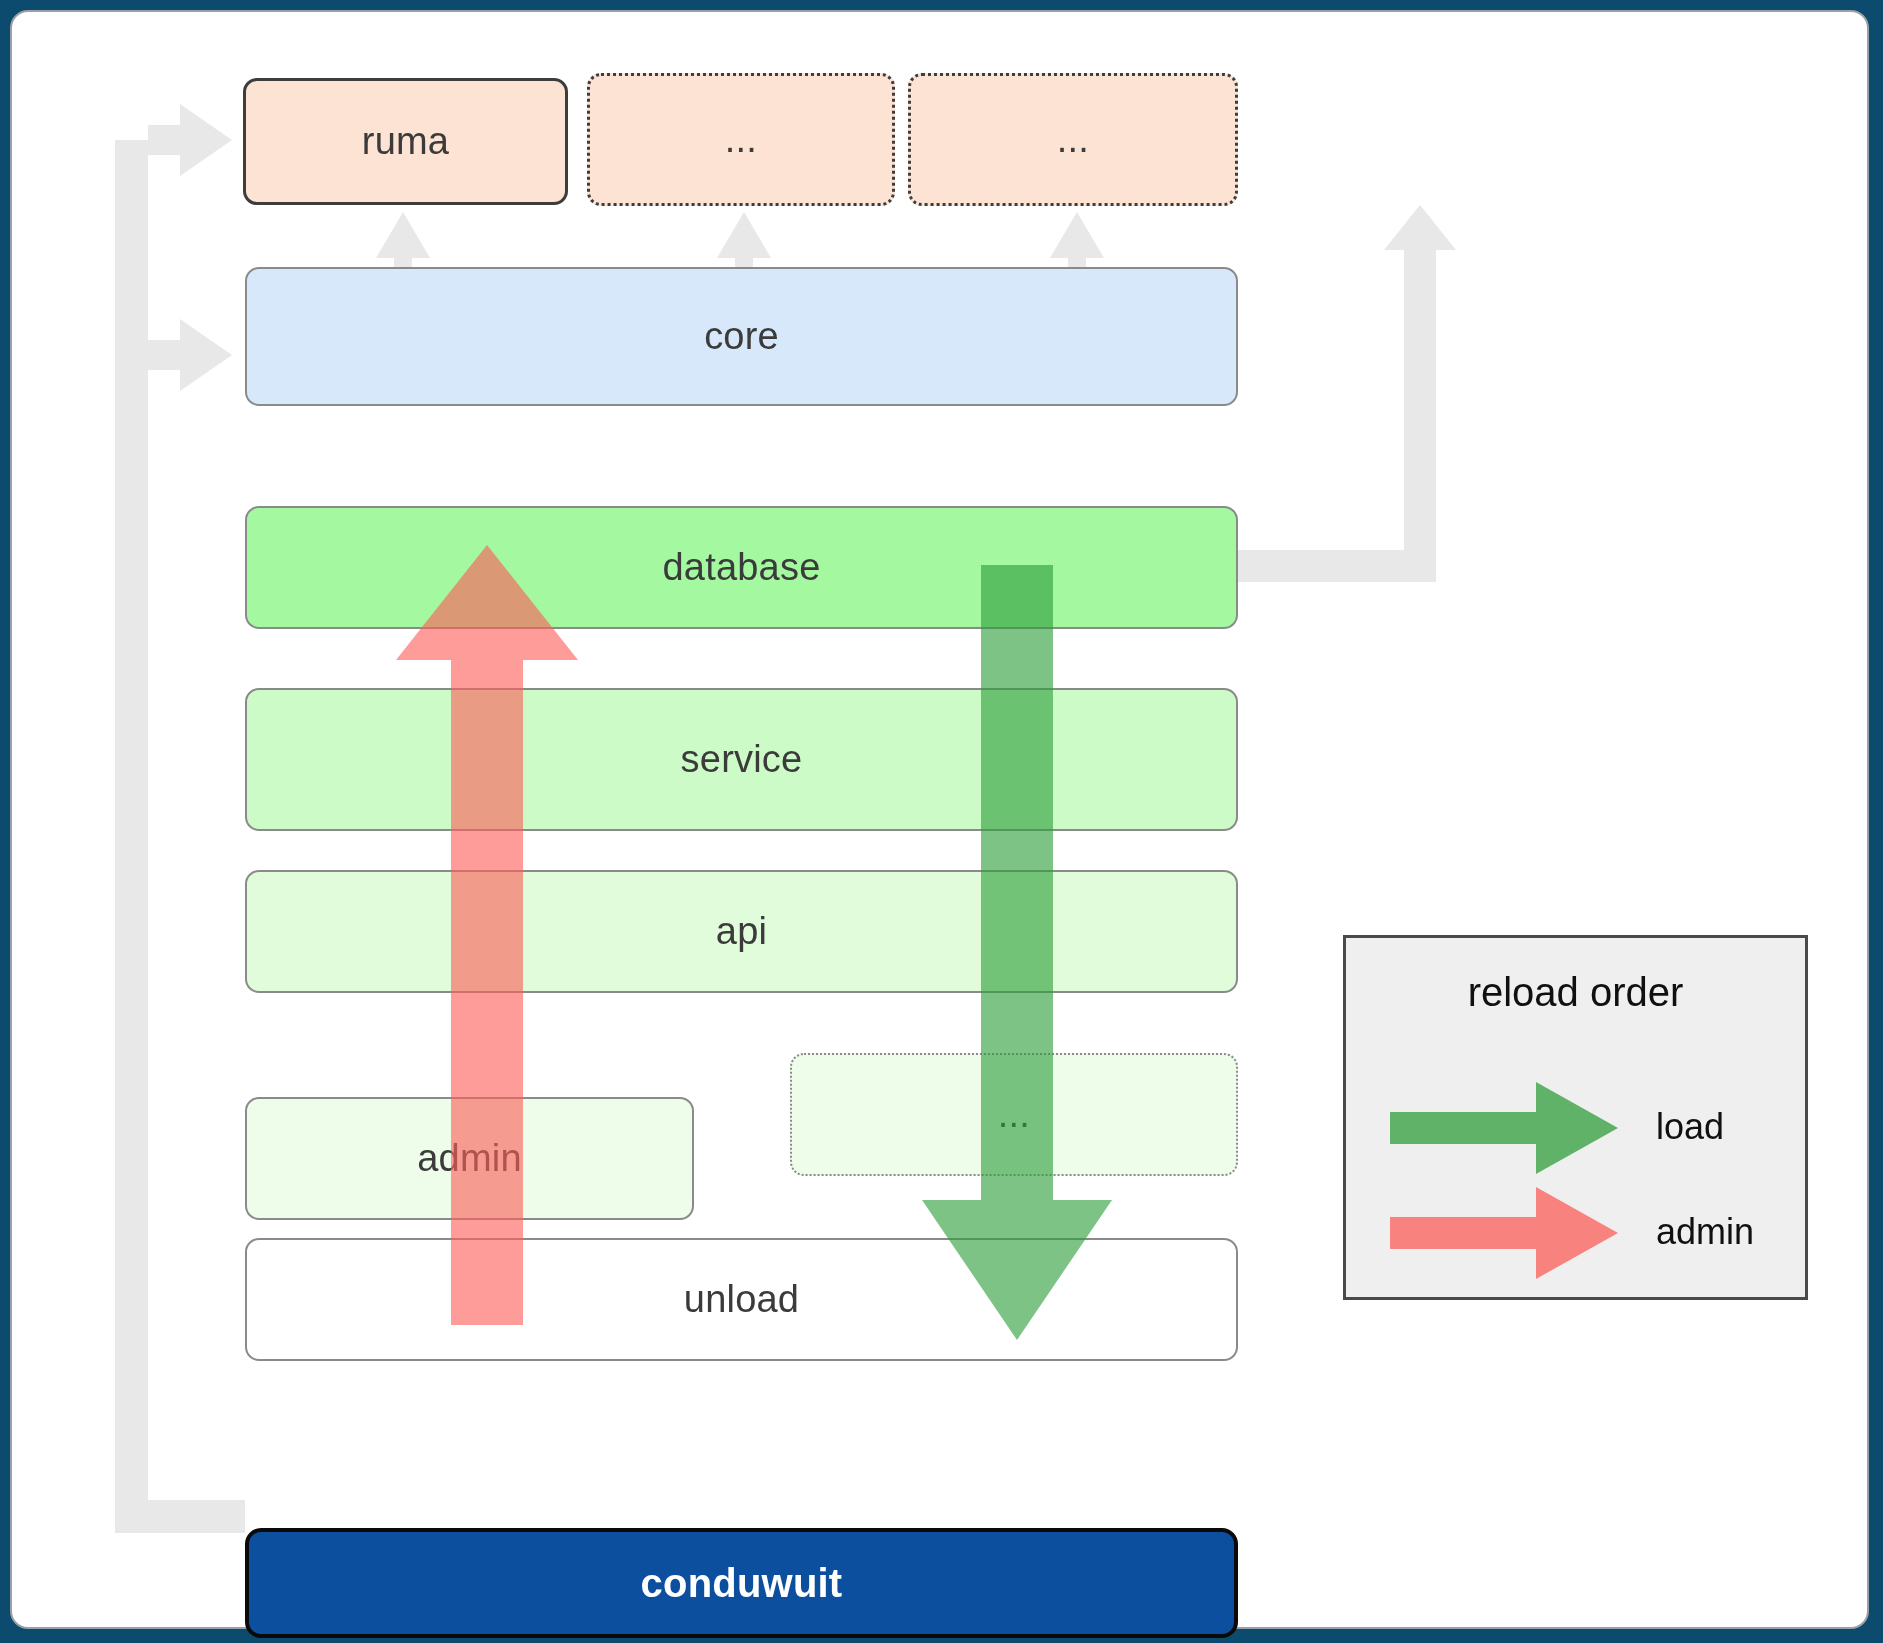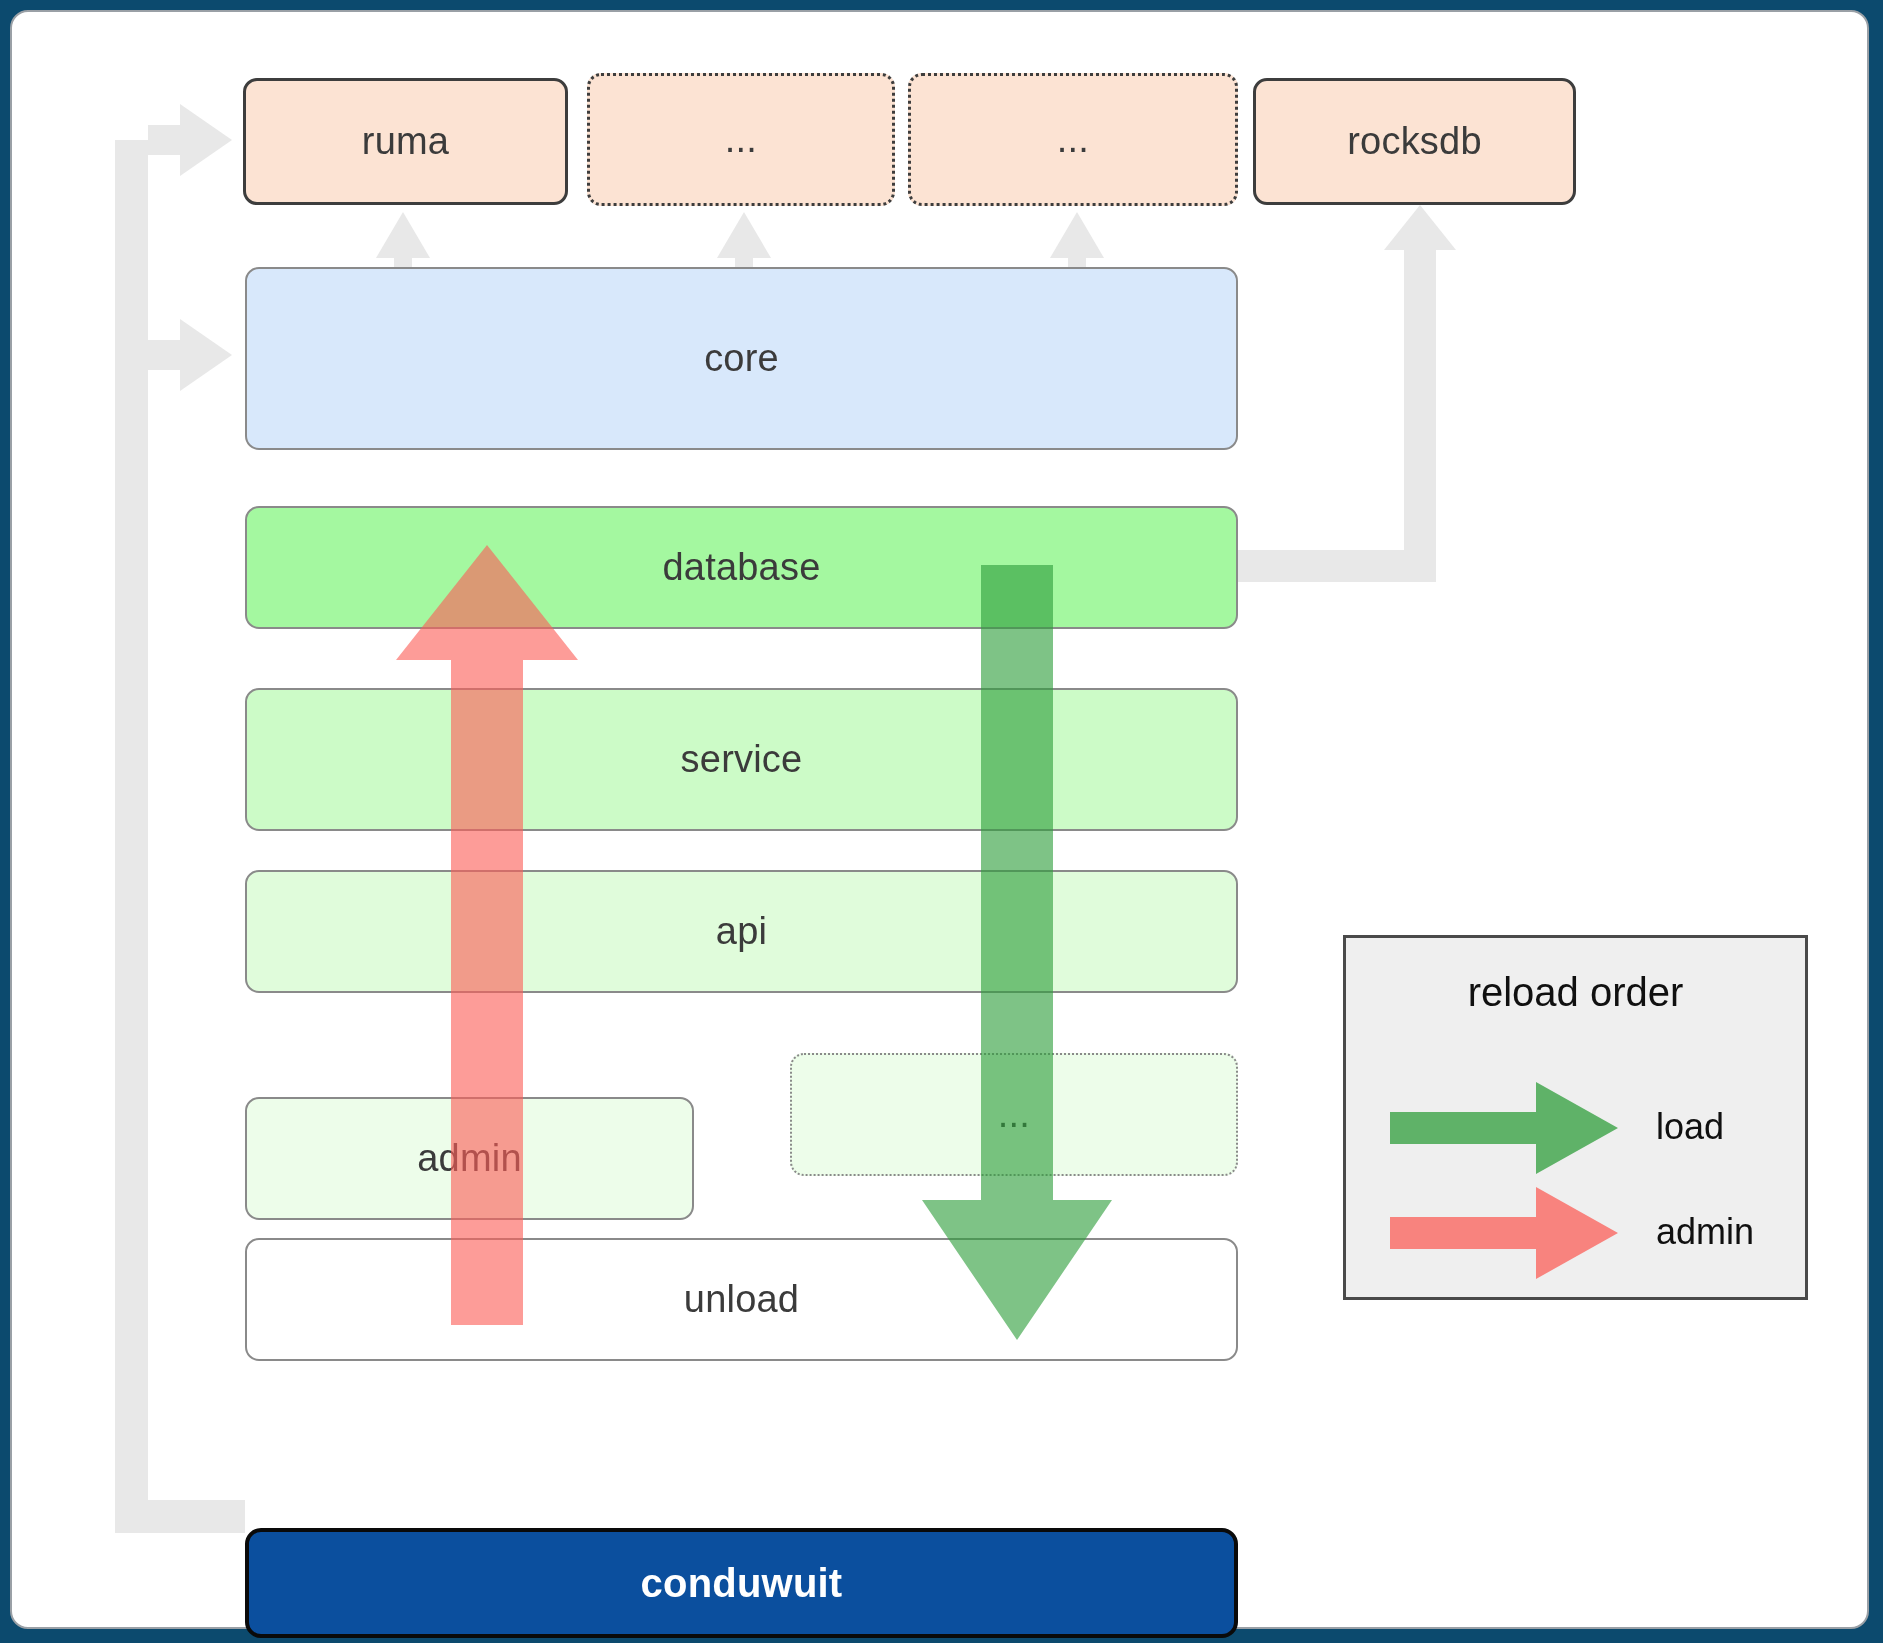--- a/index.html
+++ b/index.html
@@ -109,25 +109,22 @@
   </div>
 
   <div class="node node-dotted-dark" style="left:587px; top:73px; width:308px; height:133px; background:#fce3d3;">
     <span class="label">...</span>
   </div>
 
   <div class="node node-dotted-dark" style="left:908px; top:73px; width:330px; height:133px; background:#fce3d3;">
     <span class="label">...</span>
   </div>
 
-  <div class="node node-solid-dark" style="left:1253px; top:78px; width:323px; height:127px; background:#fce3d3;">
-    <span class="label">rocksdb</span>
-  </div>
 
-  <div class="node node-solid-gray" style="left:245px; top:267px; width:993px; height:183px; background:#d8e8fb;">
+  <div class="node node-solid-gray" style="left:245px; top:267px; width:993px; height:139px; background:#d8e8fb;">
     <span class="label">core</span>
   </div>
 
   <div class="node node-solid-gray" style="left:245px; top:506px; width:993px; height:123px; background:#a4f8a0;">
     <span class="label">database</span>
   </div>
 
   <div class="node node-solid-gray" style="left:245px; top:688px; width:993px; height:143px; background:#ccfbc7;">
     <span class="label">service</span>
   </div>

